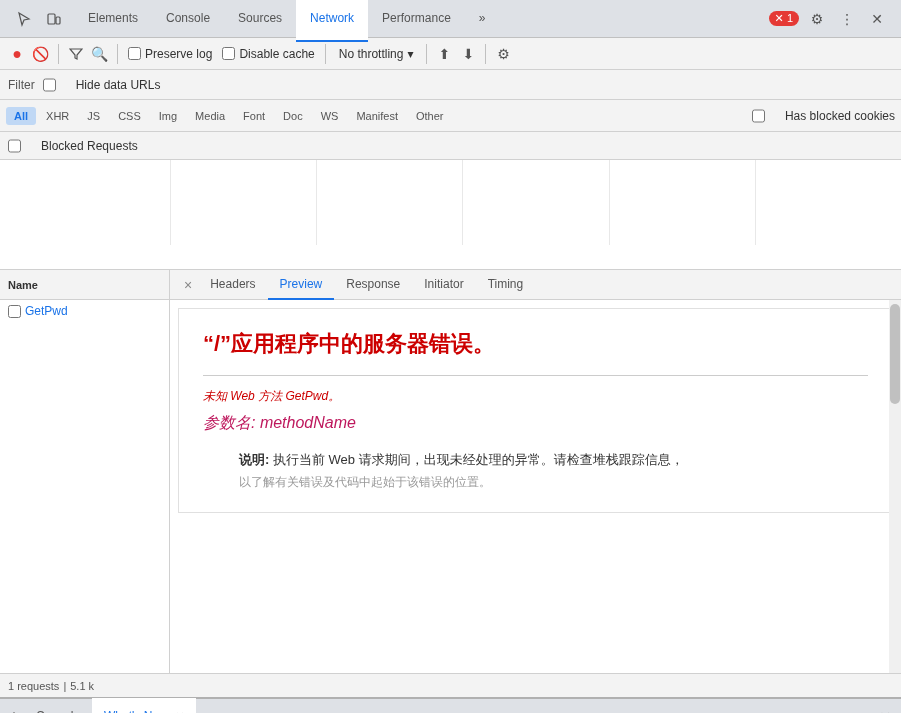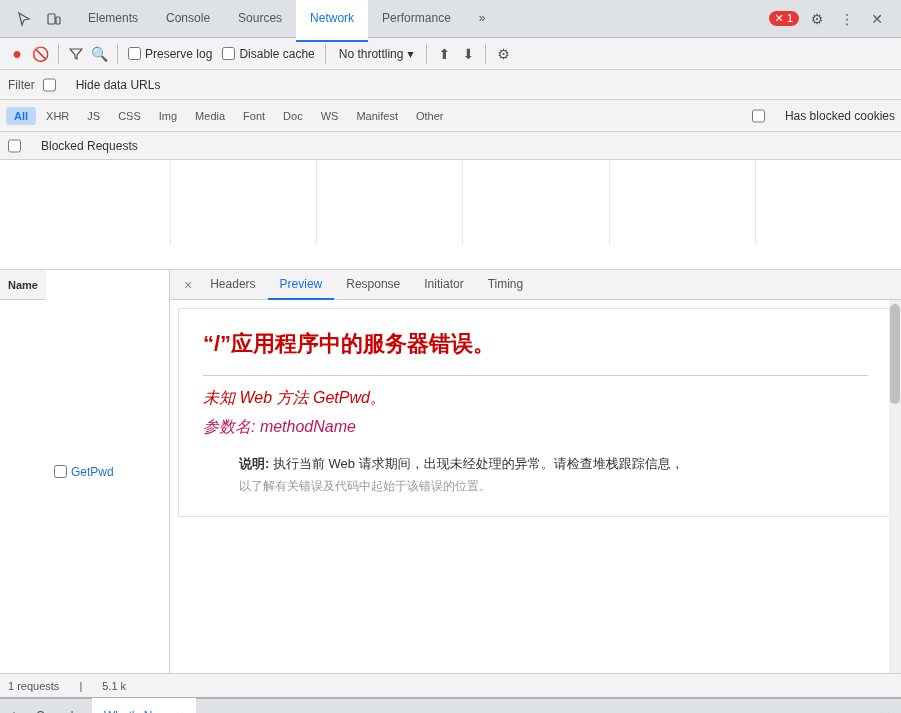--- a/index.html
+++ b/index.html
@@ -201,20 +201,21 @@
       min-height: 280px;
       background: #fff;
     }
 
     
     .requests-panel {
       width: 170px;
       min-width: 170px;
       border-right: 1px solid #d0d0d0;
       display: flex;
+      flex-direction: column;
       overflow: hidden;
     }
     .requests-header {
       height: 30px;
       display: flex;
       align-items: center;
       padding: 0 8px;
       border-bottom: 1px solid #d0d0d0;
       font-size: 11px;
       font-weight: 600;
@@ -297,21 +298,21 @@
       color: #cc0000;
       font-weight: bold;
       margin-bottom: 16px;
     }
     .preview-divider {
       border: none;
       border-top: 1px solid #ccc;
       margin: 12px 0;
     }
     .preview-error-method {
-      font-size: 16px;
+      font-size: 12px;
       color: #cc0000;
       font-style: italic;
       margin-bottom: 8px;
     }
     .preview-error-param {
       font-size: 16px;
       color: #be185d;
       font-style: italic;
       margin-bottom: 16px;
     }
@@ -326,21 +327,21 @@
     
     .status-bar {
       display: flex;
       align-items: center;
       background: #f3f3f3;
       border-top: 1px solid #d0d0d0;
       height: 24px;
       padding: 0 8px;
       font-size: 11px;
       color: #555;
-      gap: 20px;
+      gap: 4px;
     }
 
     
     .bottom-drawer {
       display: flex;
       align-items: center;
       background: #dee1e6;
       border-top: 2px solid #b0b0b0;
       height: 38px;
       padding: 0 4px;

